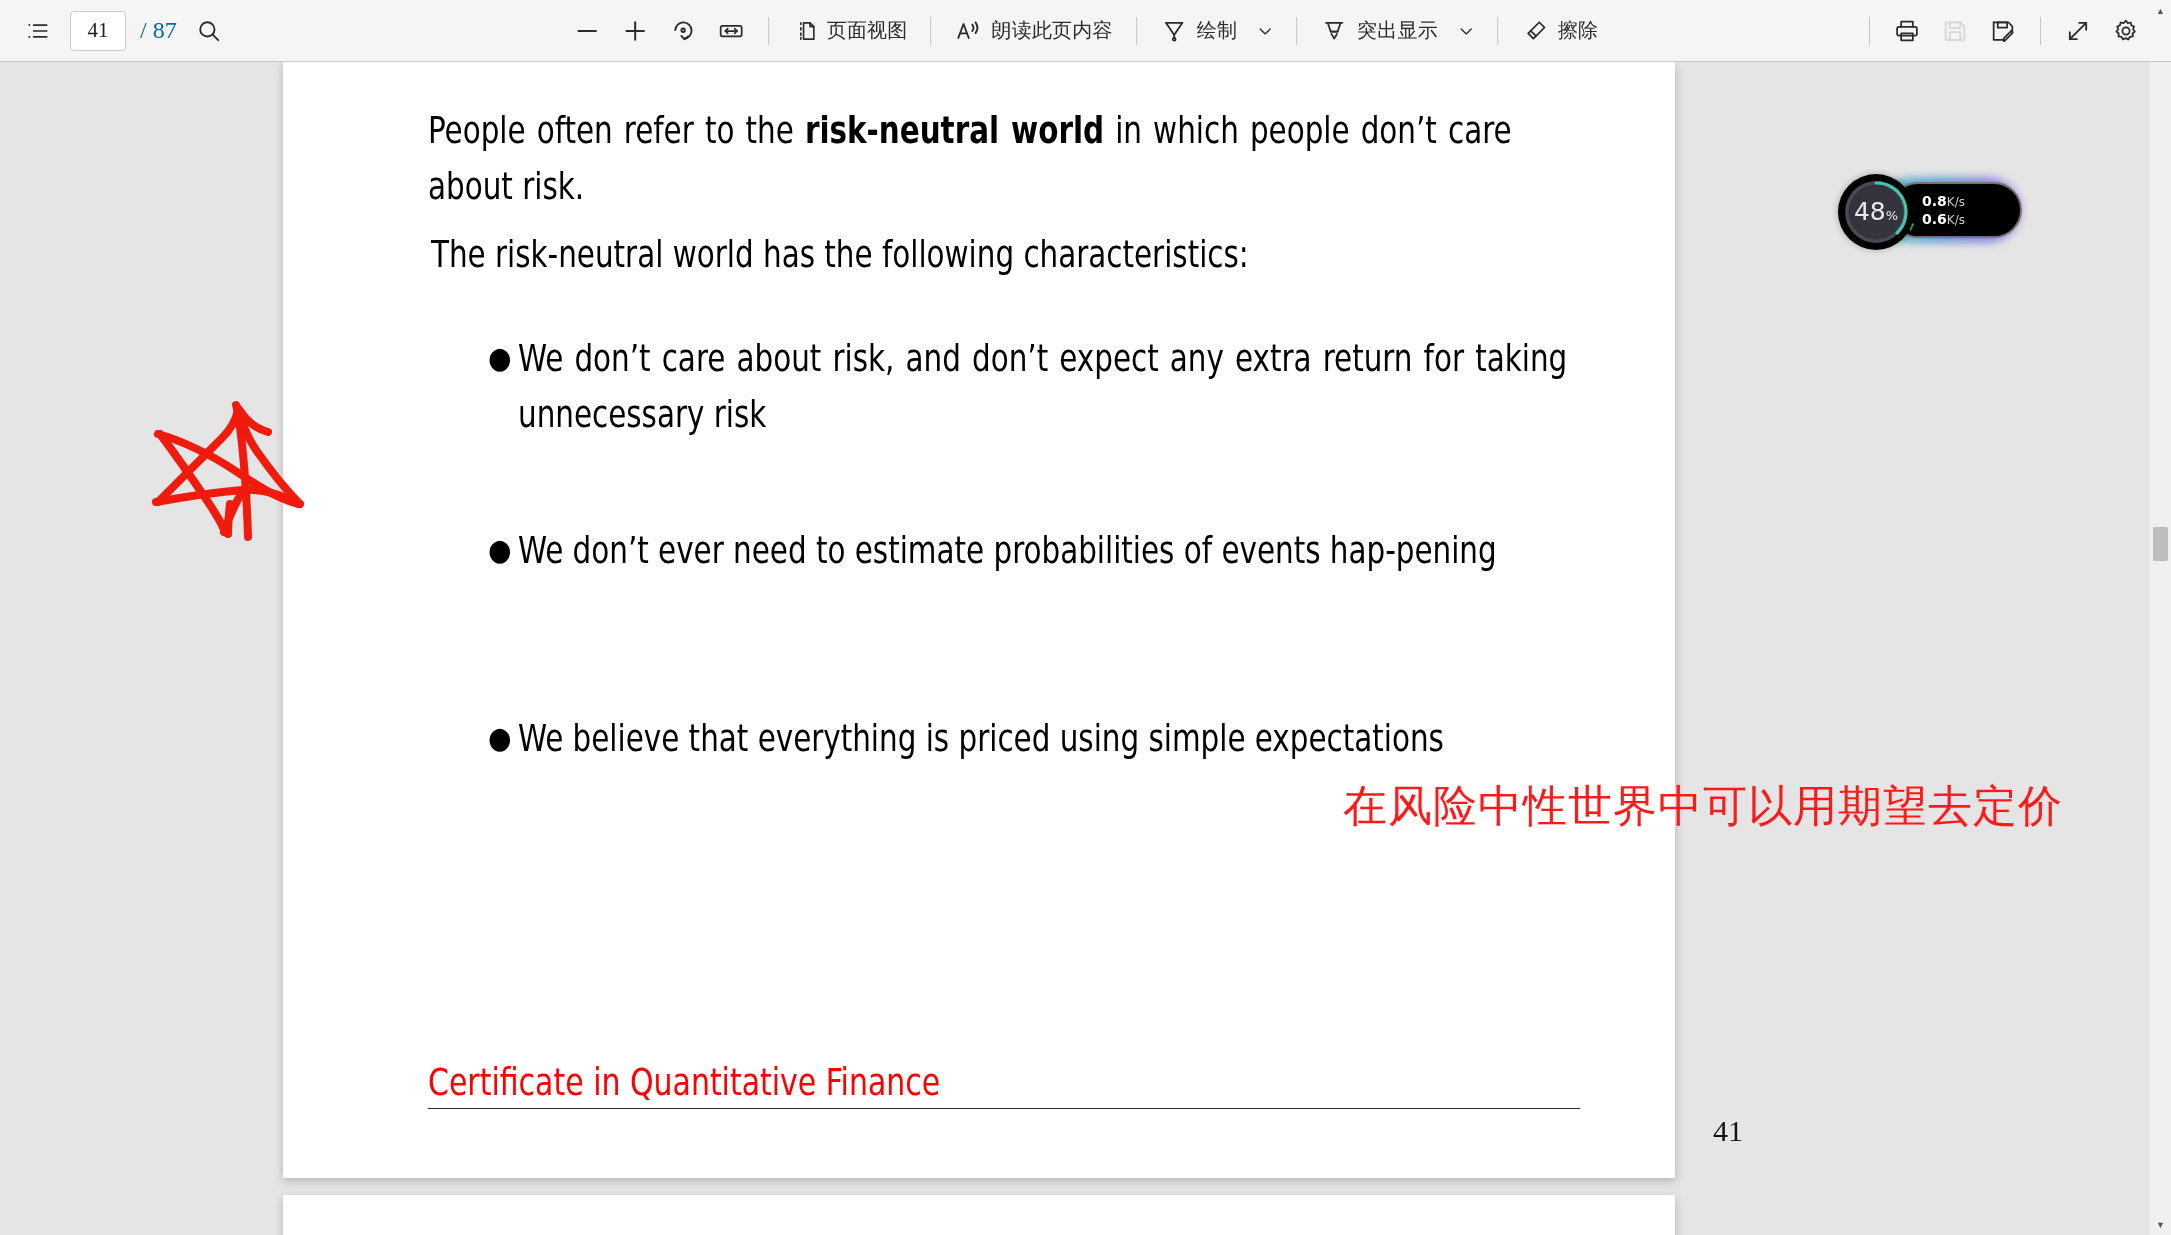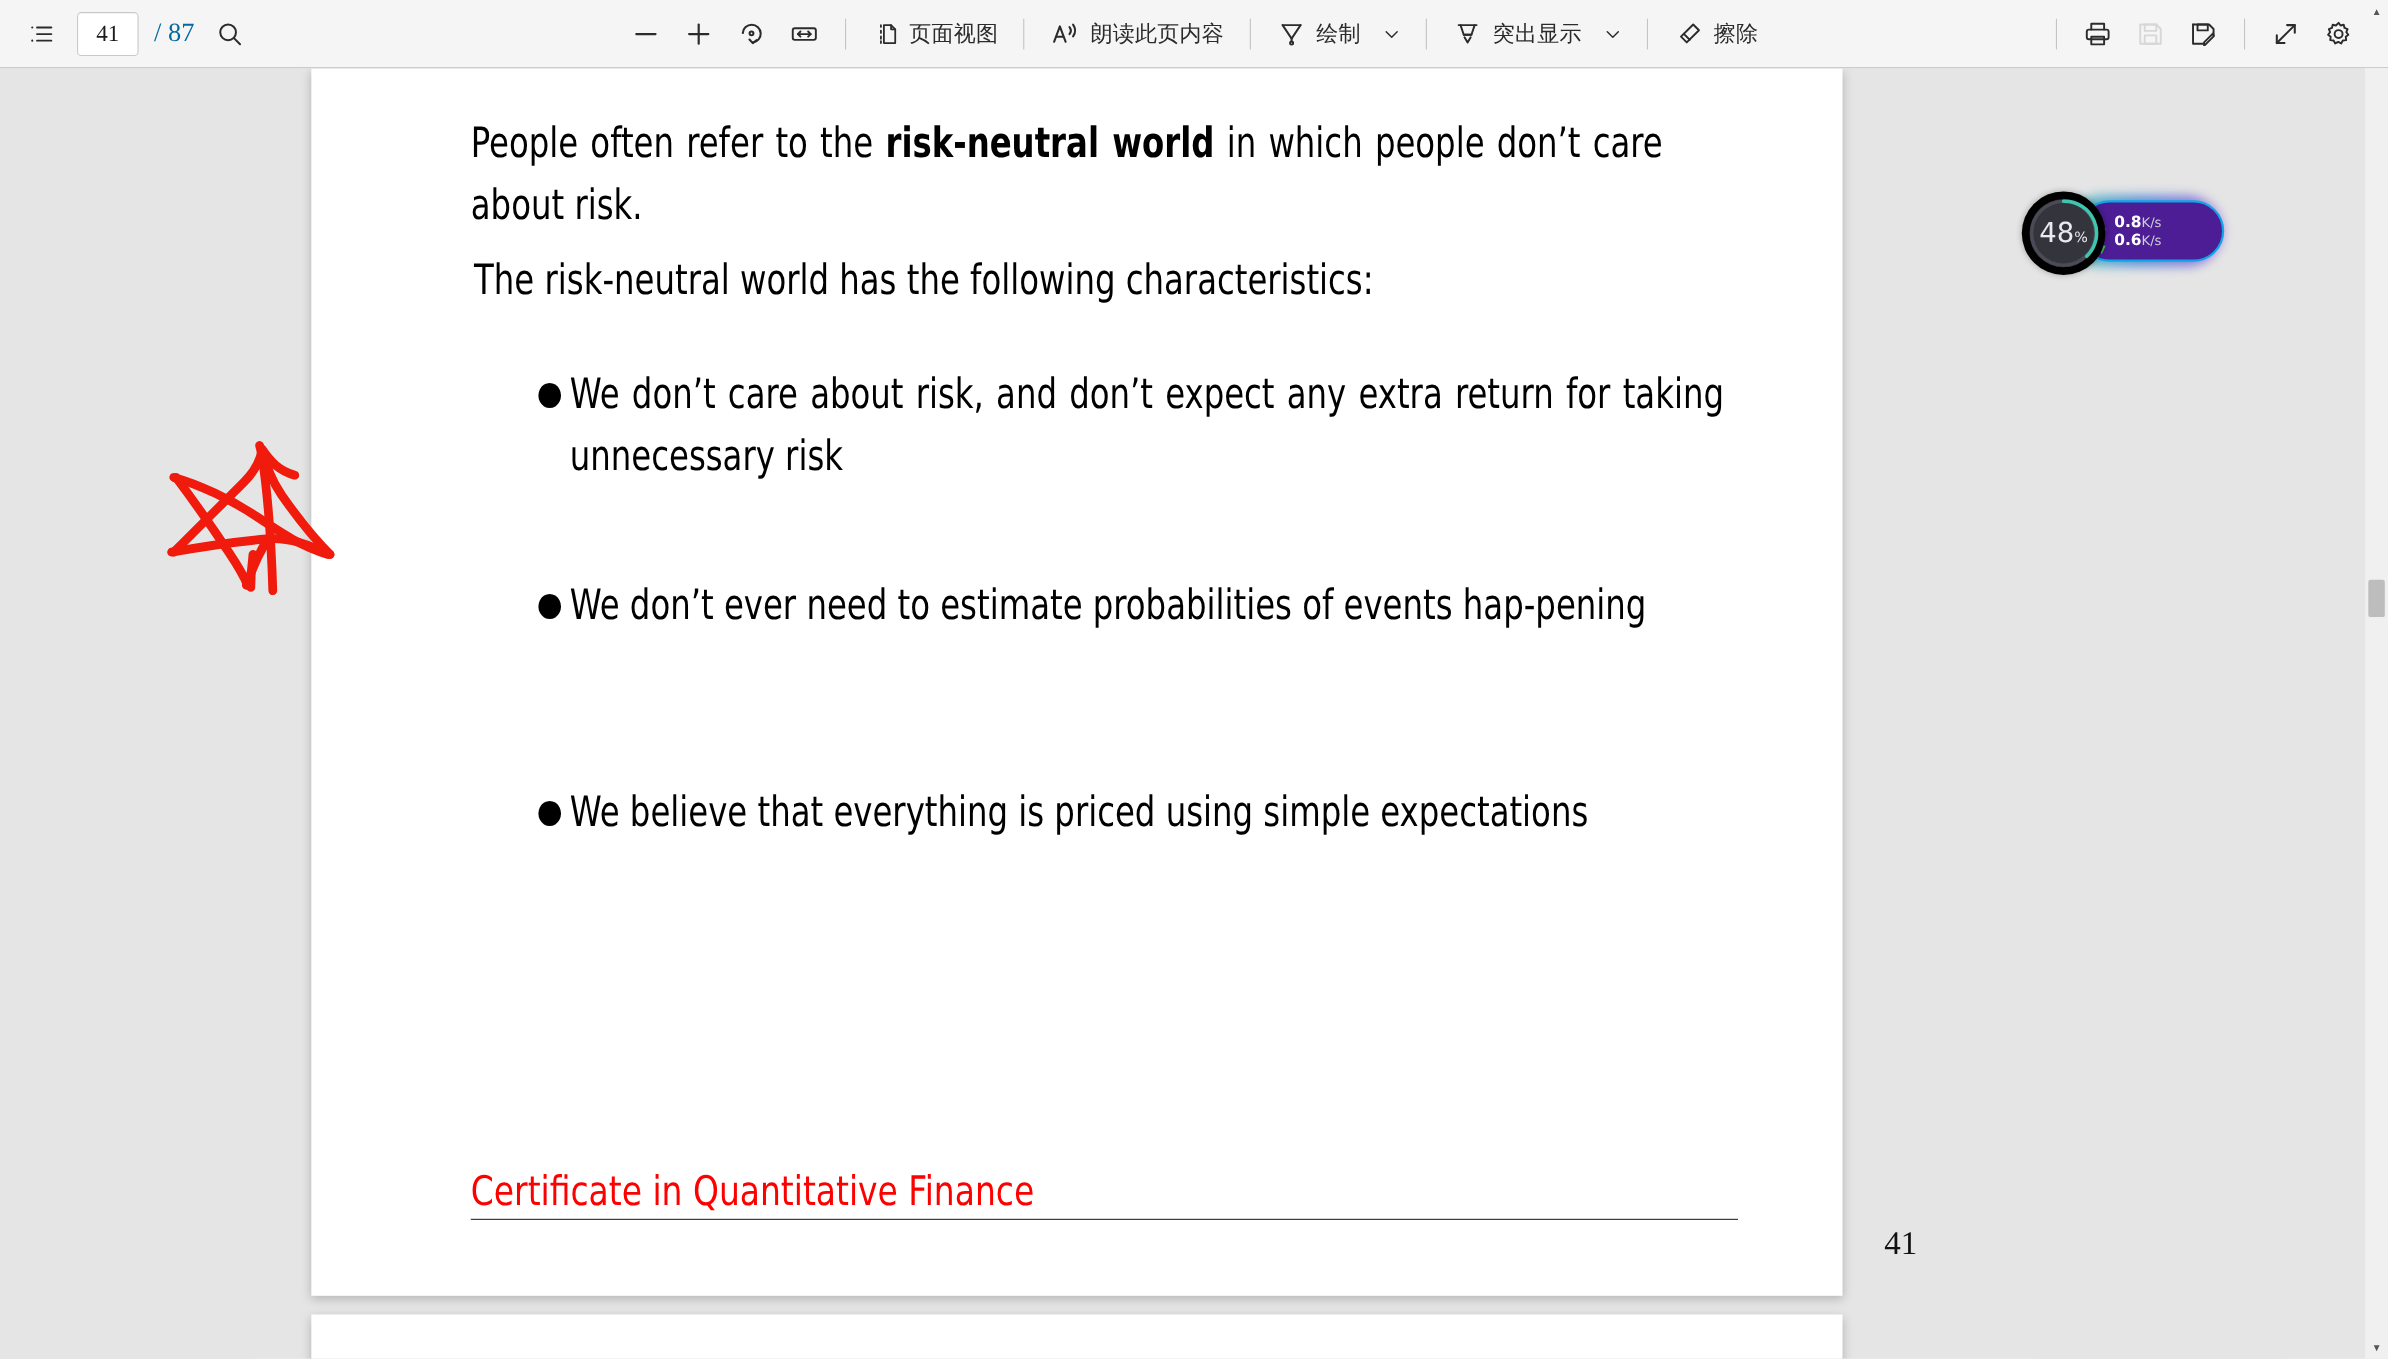--- a/index.html
+++ b/index.html
@@ -249,22 +249,22 @@
     border-radius: 32px;
     background: linear-gradient(90deg, #3ec6b0 0%, #3a7fd5 45%, #8e5ad8 100%);
     filter: blur(5px);
     opacity: 0.85;
   }
   #sysmon-pill {
     position: absolute;
     left: 52px; top: 8px;
     width: 132px; height: 56px;
     border-radius: 28px;
-    background: #4c1d95;
-    border: 2px solid #0ea5e9;
+    background: #000000;
+    border: 2px solid #737373;
     display: flex;
     flex-direction: column;
     justify-content: center;
     padding-left: 30px;
     gap: 1px;
   }
   .sysmon-rate {
     font-size: 14px;
     color: #ffffff;
     font-weight: 700;
@@ -581,20 +581,21 @@
       <div class="bullet-row" style="left:205px; top:460px; width:1250px;">
         <span class="bullet-dot">●</span>
         <span class="bullet-text" style="width:1280px;">We don’t ever need to estimate probabilities of events hap-pening</span>
       </div>
 
       <div class="bullet-row" style="left:205px; top:648px; width:1300px;">
         <span class="bullet-dot">●</span>
         <span class="bullet-text" style="width:1320px; text-align:left;">We believe that everything is priced using simple expectations</span>
       </div>
 
+      <div id="cn-annotation">在风险中性世界中可以用期望去定价</div>
 
       <div id="footer-brand">Certificate in Quantitative Finance</div>
       <div id="footer-rule"></div>
       <div id="footer-pageno">41</div>
     </div>
   </div>
 
   <div class="pdf-page" id="page-42"></div>
 
   <div id="ink-layer">

